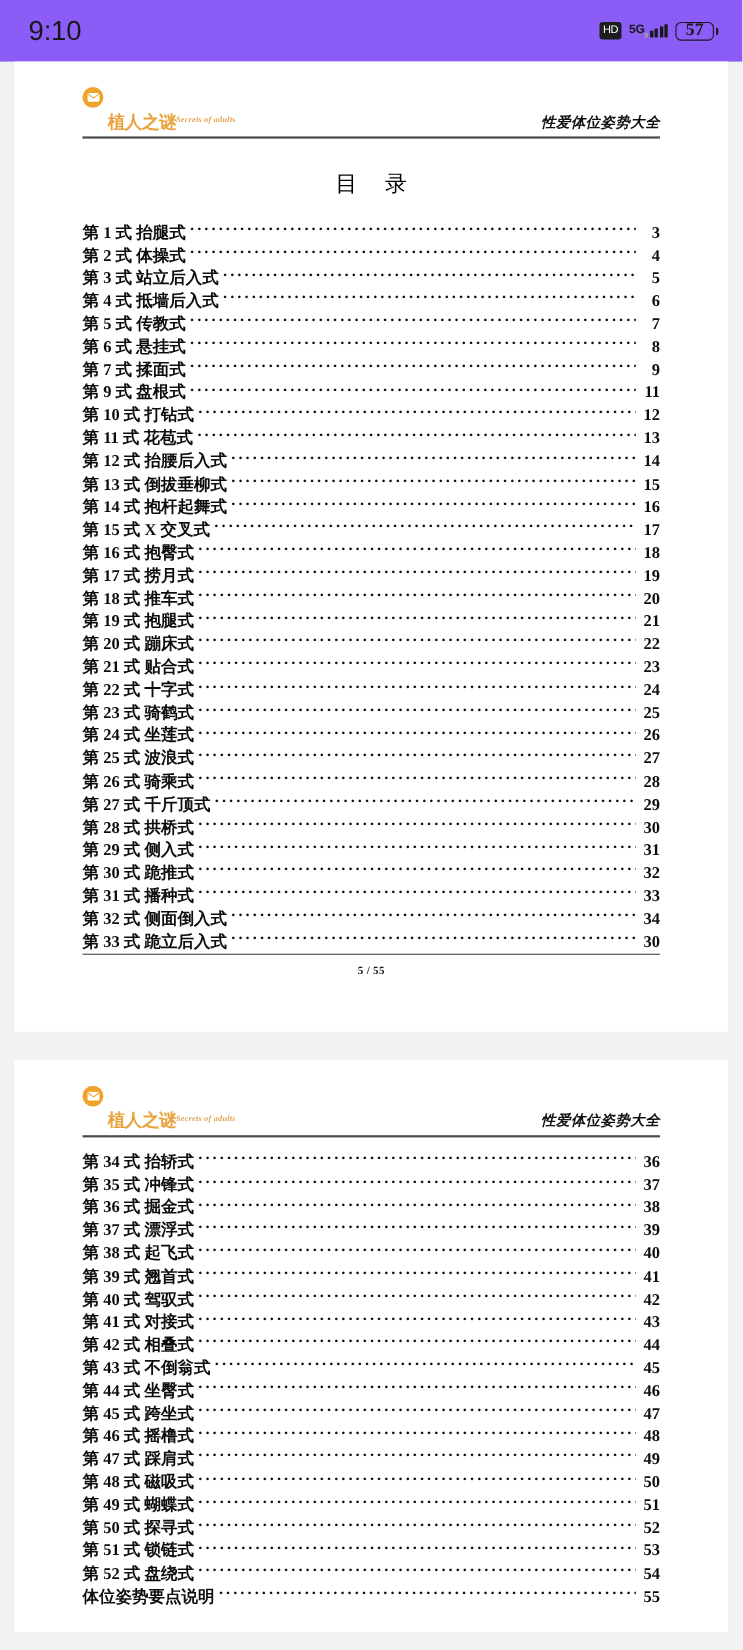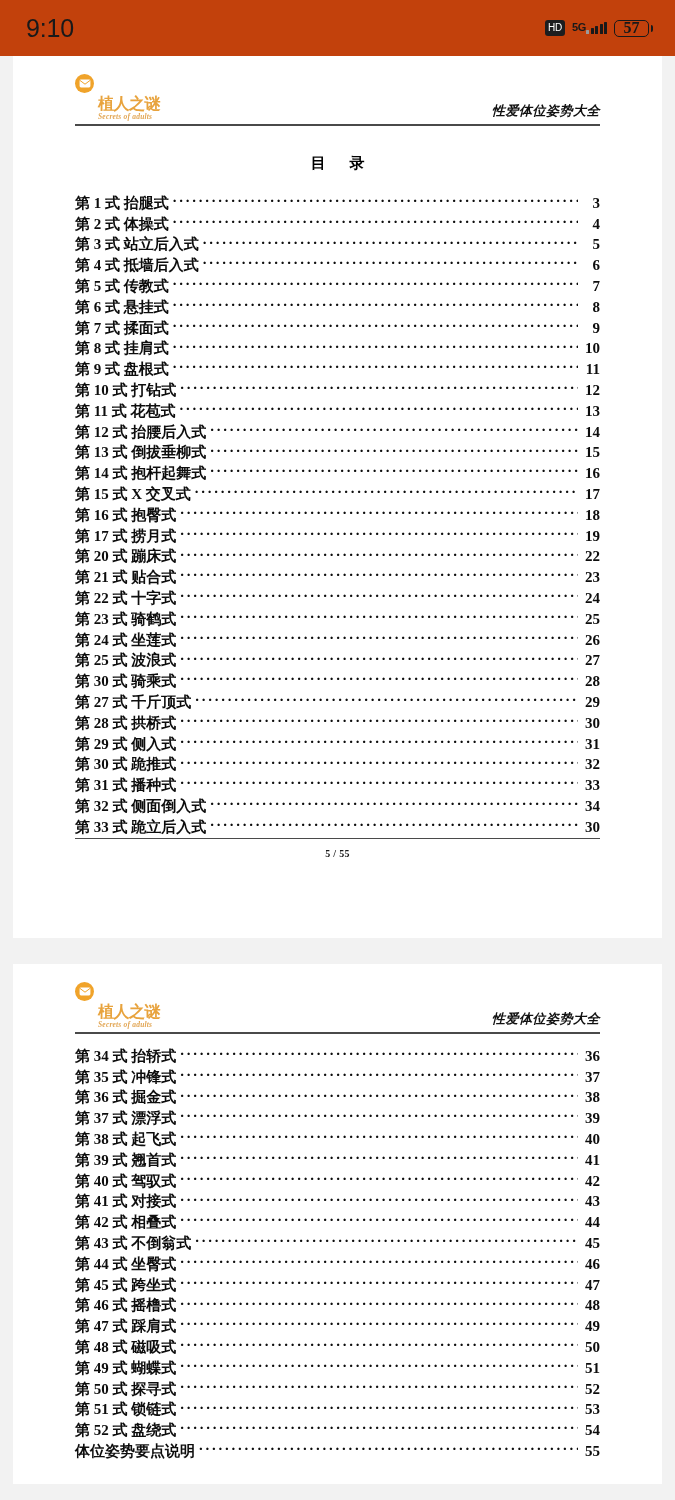--- a/index.html
+++ b/index.html
@@ -6,21 +6,21 @@
   html, body {
     width: 675px;
     background: #f2f2f2;
     font-family: "Liberation Serif", "DejaVu Serif", serif;
   }
   body { width: 675px; min-height: 1500px; position: relative; overflow-x: hidden; }
 
   
   .statusbar {
     height: 56px;
-    background: #c2410c;
+    background: #8b5cf6;
     display: flex;
     align-items: center;
     justify-content: space-between;
     padding: 0 22px 0 26px;
   }
   .status-time {
     font-family: "Liberation Sans", sans-serif;
     font-size: 25px;
     font-weight: 400;
     color: #18191a;
@@ -113,21 +113,21 @@
   }
   .brand { display: flex; align-items: center; gap: 4px; }
   .brand-mark {
     width: 19px; height: 19px;
     border-radius: 50%;
     background: #f0a32a;
     display: flex; align-items: center; justify-content: center;
     flex: none;
   }
   .brand-mark svg { display: block; }
-  .brand-text { display: flex; flex-direction: column; line-height: 1; margin-top: 48px; }
+  .brand-text { display: flex; line-height: 1; margin-top: 48px; }
   .brand-cn {
     font-family: "Liberation Sans", sans-serif;
     font-size: 16px;
     font-weight: 700;
     color: #e8a33d;
     letter-spacing: -0.5px;
   }
   .brand-en {
     font-family: "Liberation Serif", serif;
     font-style: italic;
@@ -143,22 +143,22 @@
     font-weight: 700;
     font-style: italic;
     color: #111111;
     letter-spacing: 0.5px;
   }
 
   
   .toc-title {
     text-align: center;
     font-family: "Liberation Serif", "DejaVu Serif", serif;
-    font-size: 15px;
-    font-weight: 700;
+    font-size: 20px;
+    font-weight: 400;
     color: #000000;
     letter-spacing: 10px;
     margin: 28px 0 14px 0;
     padding-left: 10px;
   }
 
   
   .toc-list { list-style: none; }
   .toc-row {
     display: flex;
@@ -288,25 +288,20 @@
             <span class="toc-label">第 6 式  悬挂式</span>
             <span class="toc-leader"></span>
             <span class="toc-page">8</span>
           </li>
           <li class="toc-row">
             <span class="toc-label">第 7 式  揉面式</span>
             <span class="toc-leader"></span>
             <span class="toc-page">9</span>
           </li>
           <li class="toc-row">
-            <span class="toc-label">第 8 式  挂肩式</span>
-            <span class="toc-leader"></span>
-            <span class="toc-page">10</span>
-          </li>
-          <li class="toc-row">
             <span class="toc-label">第 9 式  盘根式</span>
             <span class="toc-leader"></span>
             <span class="toc-page">11</span>
           </li>
           <li class="toc-row">
             <span class="toc-label">第 10 式  打钻式</span>
             <span class="toc-leader"></span>
             <span class="toc-page">12</span>
           </li>
           <li class="toc-row">
@@ -338,20 +333,30 @@
             <span class="toc-label">第 16 式  抱臀式</span>
             <span class="toc-leader"></span>
             <span class="toc-page">18</span>
           </li>
           <li class="toc-row">
             <span class="toc-label">第 17 式  捞月式</span>
             <span class="toc-leader"></span>
             <span class="toc-page">19</span>
           </li>
           <li class="toc-row">
+            <span class="toc-label">第 18 式  推车式</span>
+            <span class="toc-leader"></span>
+            <span class="toc-page">20</span>
+          </li>
+          <li class="toc-row">
+            <span class="toc-label">第 19 式  抱腿式</span>
+            <span class="toc-leader"></span>
+            <span class="toc-page">21</span>
+          </li>
+          <li class="toc-row">
             <span class="toc-label">第 20 式  蹦床式</span>
             <span class="toc-leader"></span>
             <span class="toc-page">22</span>
           </li>
           <li class="toc-row">
             <span class="toc-label">第 21 式  贴合式</span>
             <span class="toc-leader"></span>
             <span class="toc-page">23</span>
           </li>
           <li class="toc-row">
@@ -368,21 +373,21 @@
             <span class="toc-label">第 24 式  坐莲式</span>
             <span class="toc-leader"></span>
             <span class="toc-page">26</span>
           </li>
           <li class="toc-row">
             <span class="toc-label">第 25 式  波浪式</span>
             <span class="toc-leader"></span>
             <span class="toc-page">27</span>
           </li>
           <li class="toc-row">
-            <span class="toc-label">第 30 式  骑乘式</span>
+            <span class="toc-label">第 26 式  骑乘式</span>
             <span class="toc-leader"></span>
             <span class="toc-page">28</span>
           </li>
           <li class="toc-row">
             <span class="toc-label">第 27 式  千斤顶式</span>
             <span class="toc-leader"></span>
             <span class="toc-page">29</span>
           </li>
           <li class="toc-row">
             <span class="toc-label">第 28 式  拱桥式</span>

